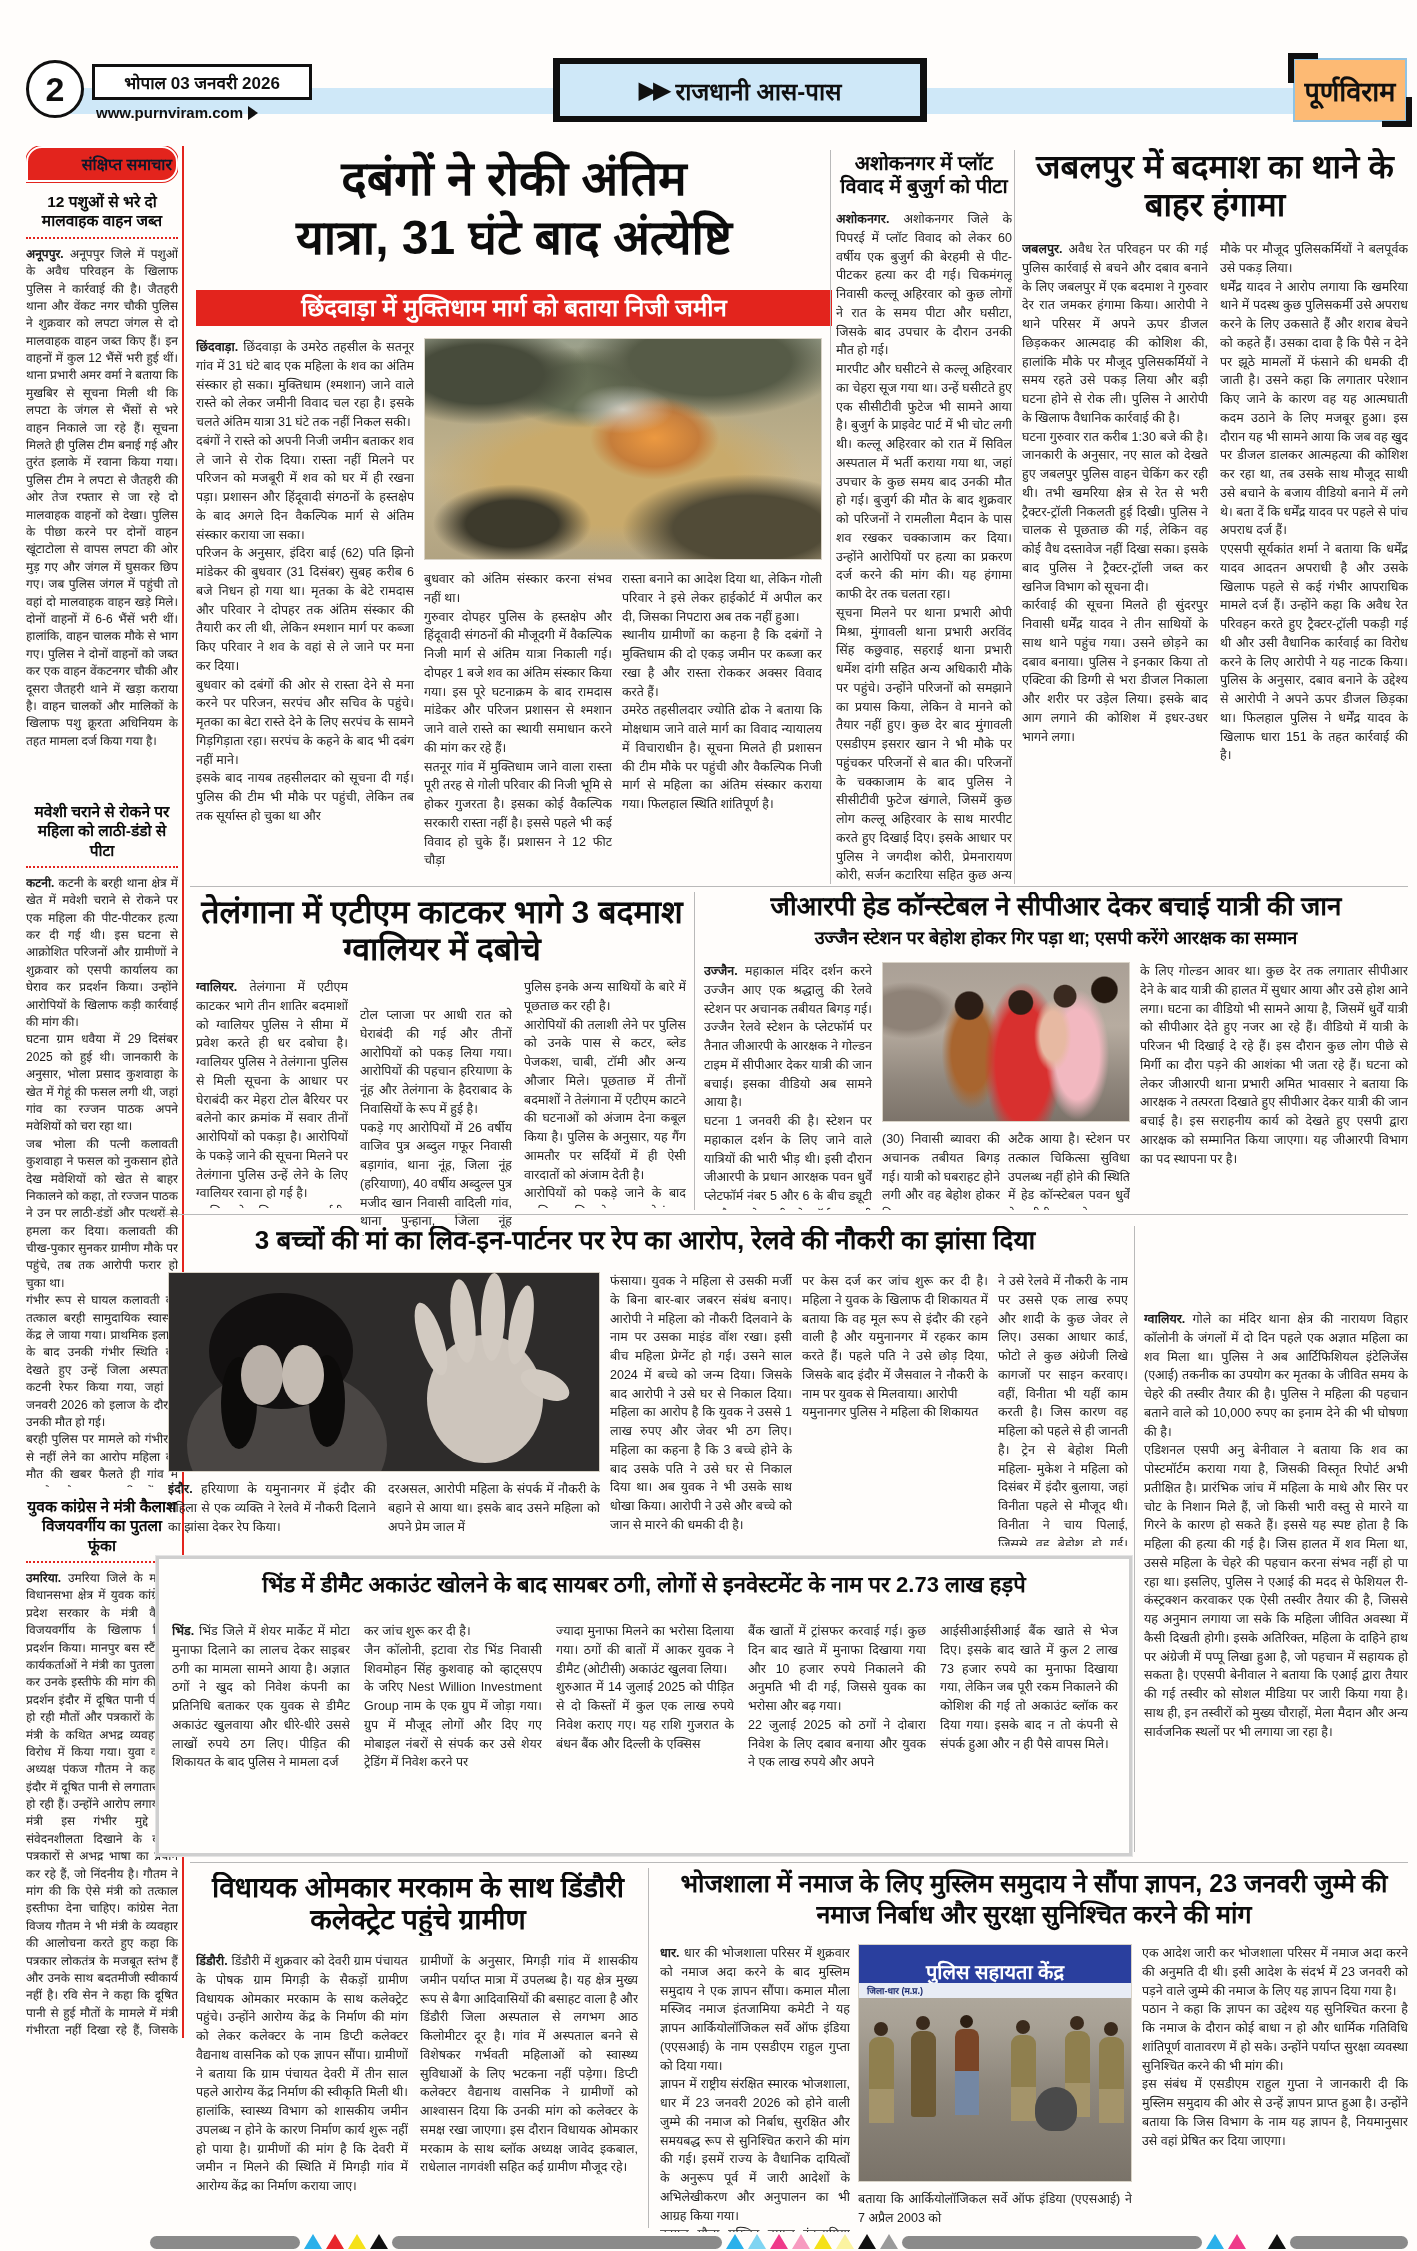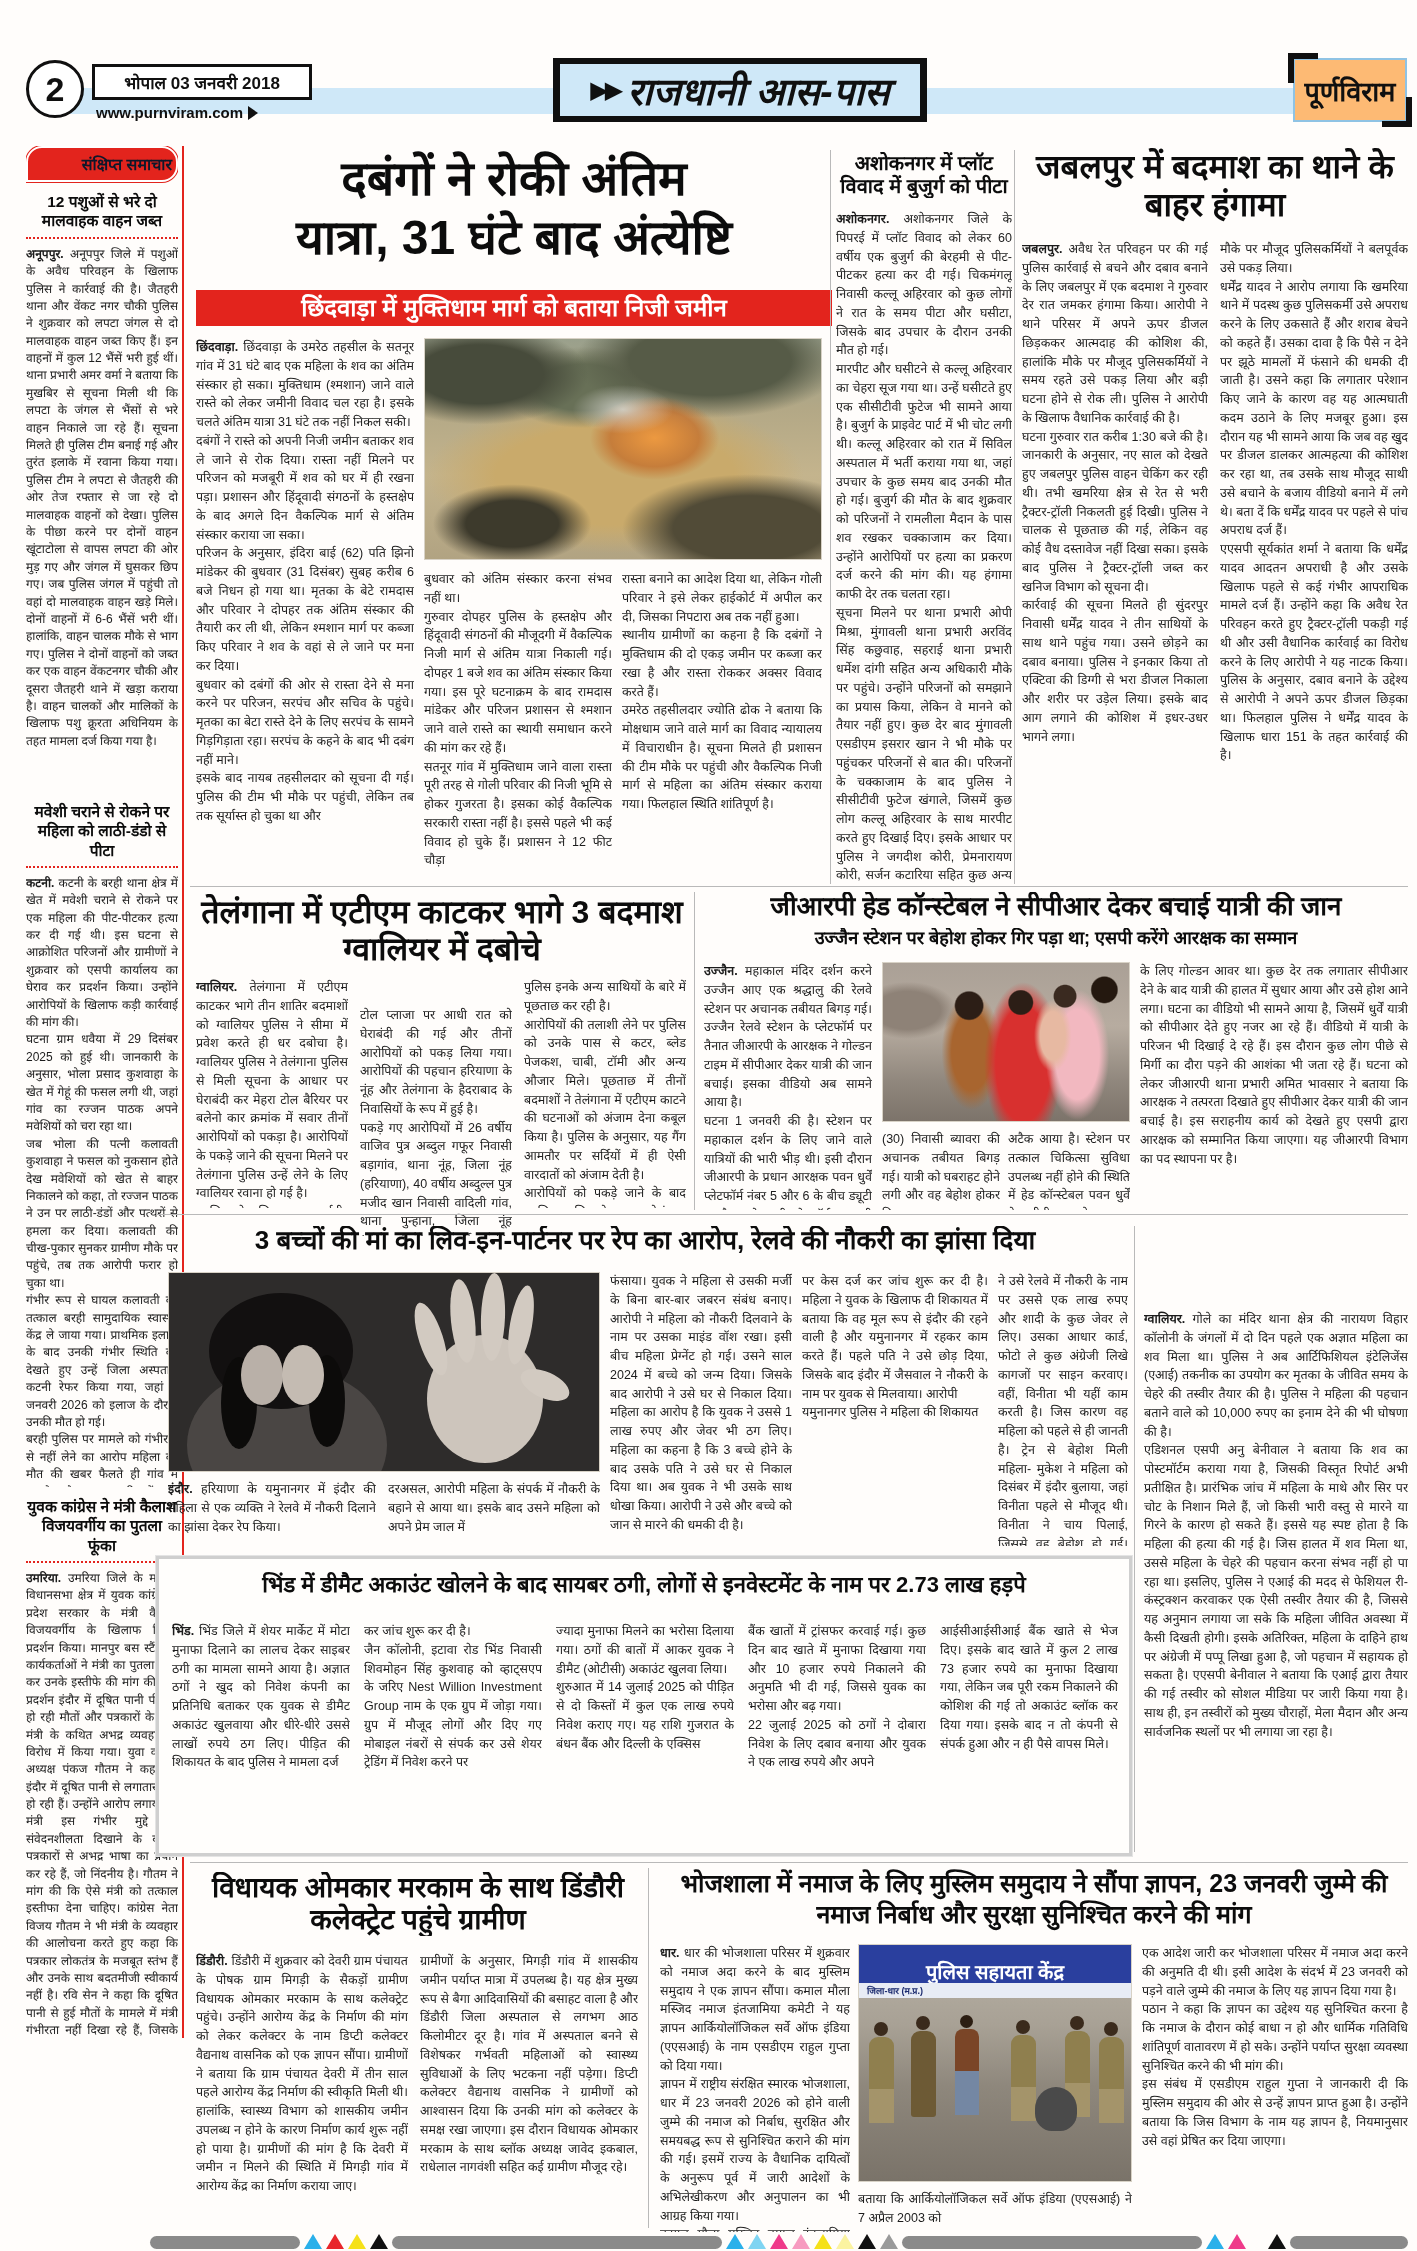--- a/index.html
+++ b/index.html
@@ -12,21 +12,21 @@
   .blue-strip { background:#cfe8f8; }
   .page-circle { width:58px; height:58px; border:3px solid #101010; border-radius:50%; background:#fff;
     font-size:34px; font-weight:bold; color:#101010; display:flex; align-items:center; justify-content:center; }
   .date-box { background:#fff; border:3px solid #101010; display:flex; align-items:center; justify-content:center;
     font-size:17px; font-weight:bold; color:#101010; }
   .website { font-size:15px; font-weight:bold; color:#101010; display:flex; align-items:center; gap:5px; }
   .website .wedge { width:0; height:0; border-top:7px solid transparent; border-bottom:7px solid transparent; border-left:10px solid #101010; }
   .section-band { background:#101010; display:flex; align-items:center; justify-content:center; }
   .section-inner { background:#cfe8f8; width:calc(100% - 14px); height:calc(100% - 12px);
     display:flex; align-items:center; justify-content:center; gap:8px; }
-  .section-title { font-size:38px; font-weight:bold; color:#101010;font-style:italic; }
+  .section-title { font-size:24px; font-weight:bold; color:#101010; }
   .arrows { font-size:24px; color:#101010; letter-spacing:-4px; }
   .paper-box { background:#fdba74; border:2px solid #8fc3e4; display:flex; align-items:center; justify-content:center;
     font-size:27px; font-weight:bold; color:#101010; }
   .paper-box::before { content:""; position:absolute; top:-7px; left:-7px; width:24px; height:24px;
     border-top:6px solid #101010; border-left:6px solid #101010; }
   .paper-box::after { content:""; position:absolute; bottom:-7px; right:-7px; width:24px; height:24px;
     border-bottom:6px solid #101010; border-right:6px solid #101010; }
 
   
   .body-text { font-size:12.5px; line-height:1.5; text-align:justify; color:#1c1c1c; white-space:pre-line; overflow:hidden; }
@@ -94,21 +94,21 @@
 
 <div class="page">
 
   <div class="abs blue-strip" style="left:40px; top:88px; width:1330px; height:26px;"></div>
 
   <div class="abs page-circle" style="left:26px; top:60px;">
     <span>2</span>
   </div>
 
   <div class="abs date-box" style="left:92px; top:64px; width:220px; height:36px;">
-    <span>भोपाल 03 जनवरी 2018</span>
+    <span>भोपाल 03 जनवरी 2026</span>
   </div>
   <div class="abs website" style="left:96px; top:104px;">
     <span>www.purnviram.com</span>
     <span class="wedge"></span>
   </div>
 
   <div class="abs section-band" style="left:553px; top:58px; width:374px; height:64px;">
     <div class="section-inner">
       <span class="arrows">▶▶</span>
       <span class="section-title">राजधानी आस-पास</span>

